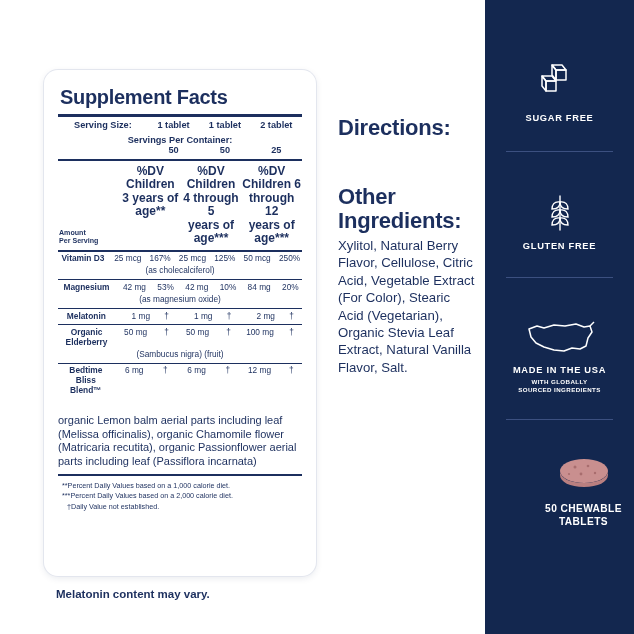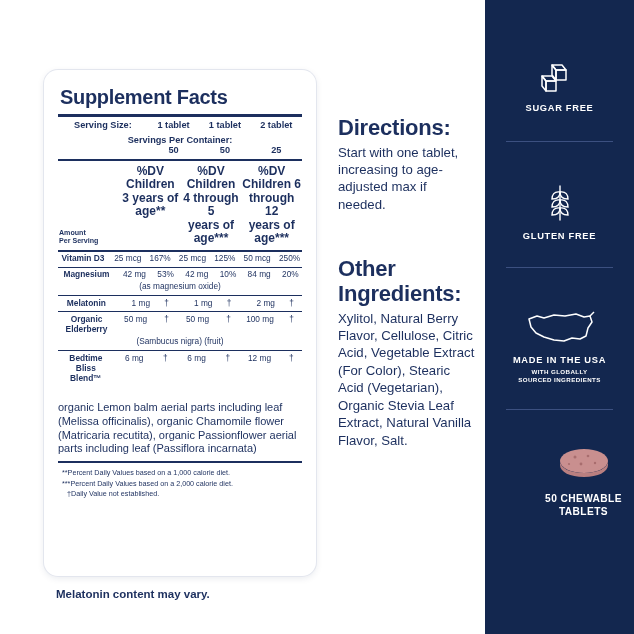--- a/index.html
+++ b/index.html
@@ -137,21 +137,21 @@
     font-size: 10.2px;
     font-weight: bold;
     letter-spacing: 0.4px;
     line-height: 1.3;
     margin-top: 8px;
   }
   .divider {
     width: 107px;
     border-top: 1px solid #3c5080;
   }
-  .b1 { margin-top: 62px; }
+  .b1 { margin-top: 62px; gap: 10px; }
   .b2 { margin-top: 40px; }
   .b3 { margin-top: 38px; }
   .b4 { margin-top: 34px; padding-left: 48px; }
   .d1 { margin-top: 28px; }
   .d2 { margin-top: 26px; }
   .d3 { margin-top: 24px; }
   svg { display: block; }
 </style>
 </head>
 <body>
@@ -206,20 +206,23 @@
           <td style="width:62px">
             <span class="nut">Vitamin D3</span>
           </td>
           <td class="num c-amt">25 mcg</td>
           <td class="dv c-dv">167%</td>
           <td class="num c-amt">25 mcg</td>
           <td class="dv c-dv">125%</td>
           <td class="num c-amt">50 mcg</td>
           <td class="dv c-dv">250%</td>
         </tr>
+        <tr>
+              <td colspan="7" class="sub">(as cholecalciferol)</td>
+            </tr>
       </tbody>
         </table>
 
       <div class="rule-thin" style="margin-top:2px"></div>
 
       <table class="sf-table">
         <tbody>
             <tr>
           <td style="width:62px">
             <span class="nut">Magnesium</span>
@@ -300,21 +303,20 @@
 
       <div class="foot">**Percent Daily Values based on a 1,000 calorie diet.</div>
       <div class="foot" style="padding-top:0">***Percent Daily Values based on a 2,000 calorie diet.</div>
       <div class="foot" style="padding-top:0;padding-left:9px">†Daily Value not established.</div>
     </div>
 
     <div class="melatonin-note">Melatonin content may vary.</div>
 
     <div class="mid-col">
       <div class="mid-h">Directions:</div>
-      <div class="mid-p">Start with one tablet, increasing to age-adjusted max if needed.</div>
       <div class="mid-gap"></div>
       <div class="mid-h">Other Ingredients:</div>
       <div class="mid-p">Xylitol, Natural Berry Flavor, Cellulose, Citric Acid, Vegetable Extract (For Color), Stearic Acid (Vegetarian), Organic Stevia Leaf Extract, Natural Vanilla Flavor, Salt.</div>
     </div>
   </div>
 
   <div class="right-panel">
 
     <div class="badge b1">
       <span>

